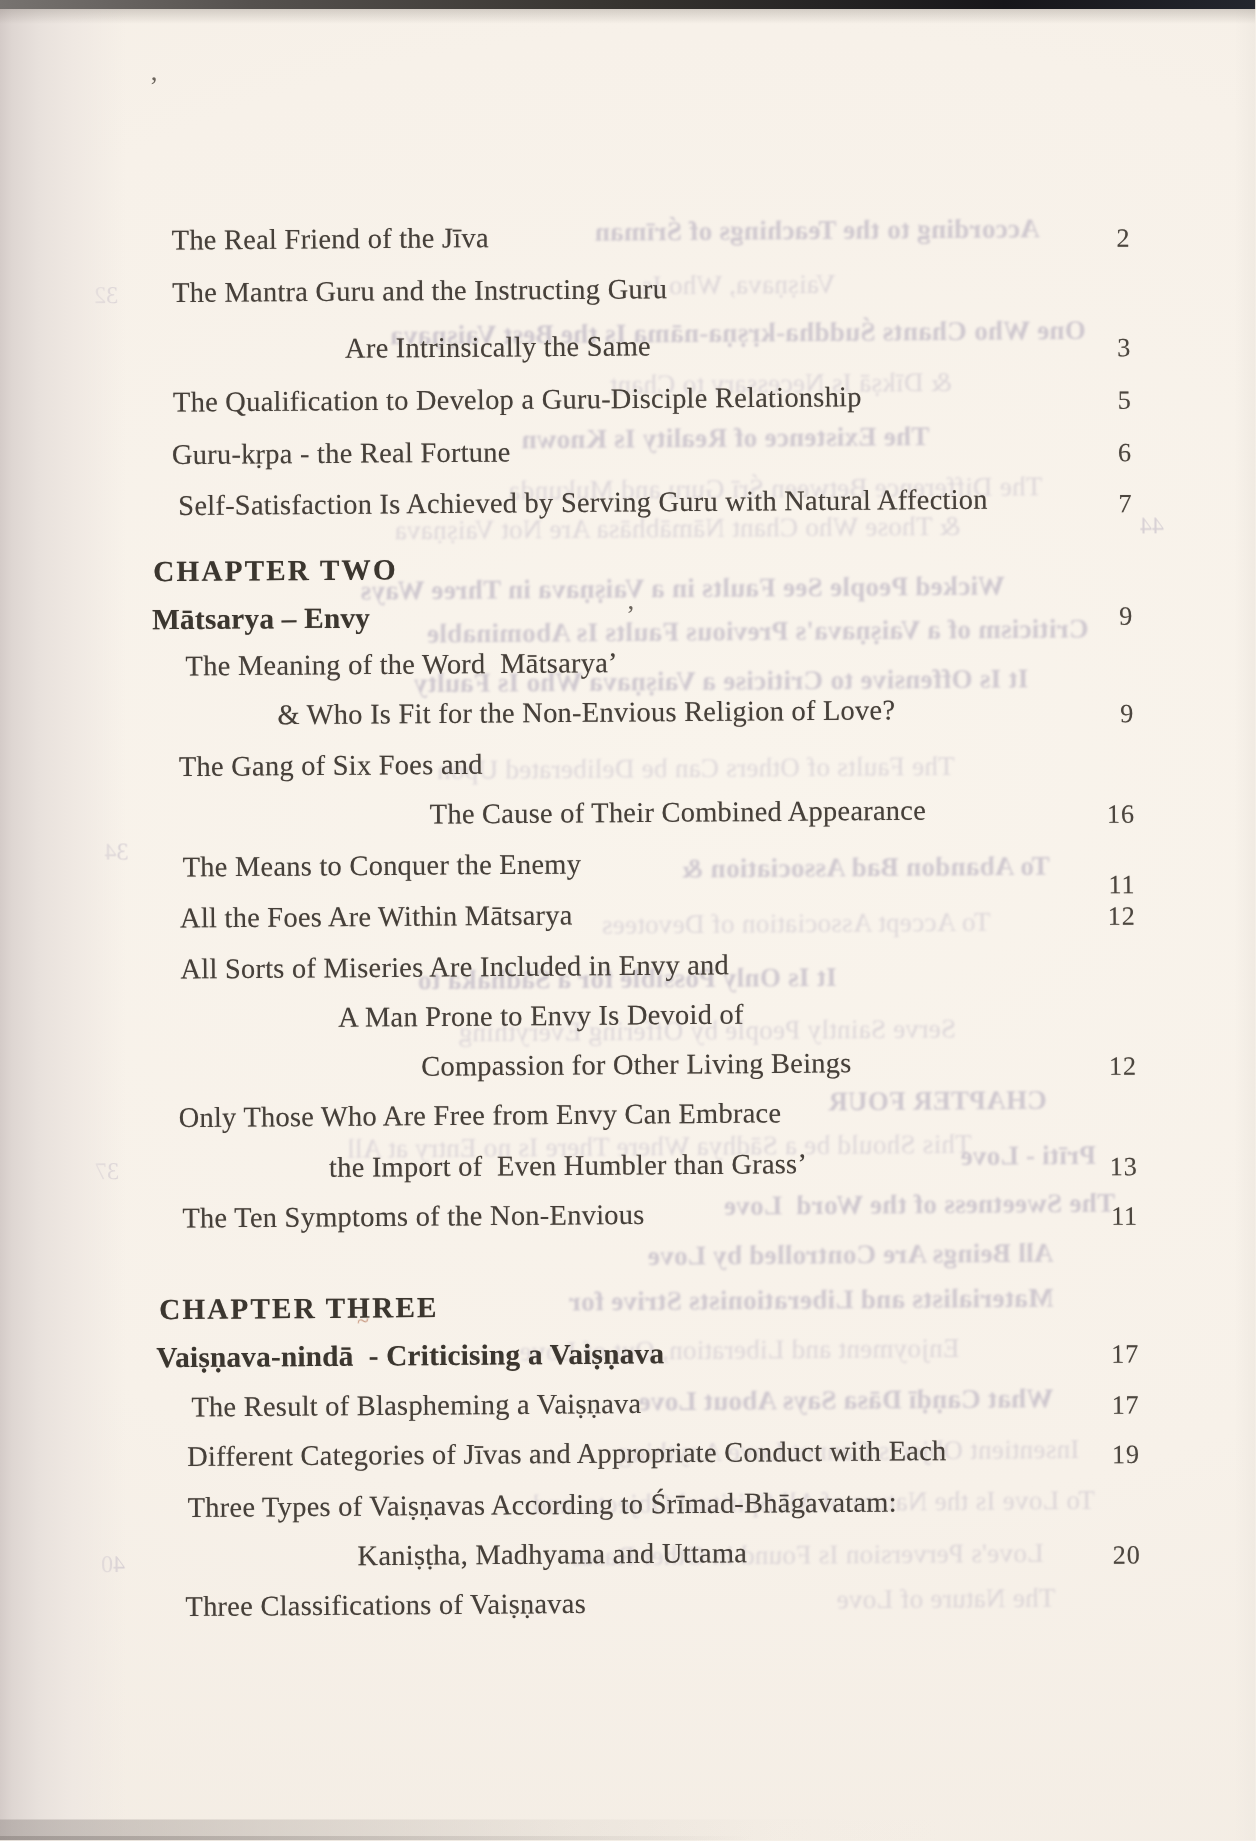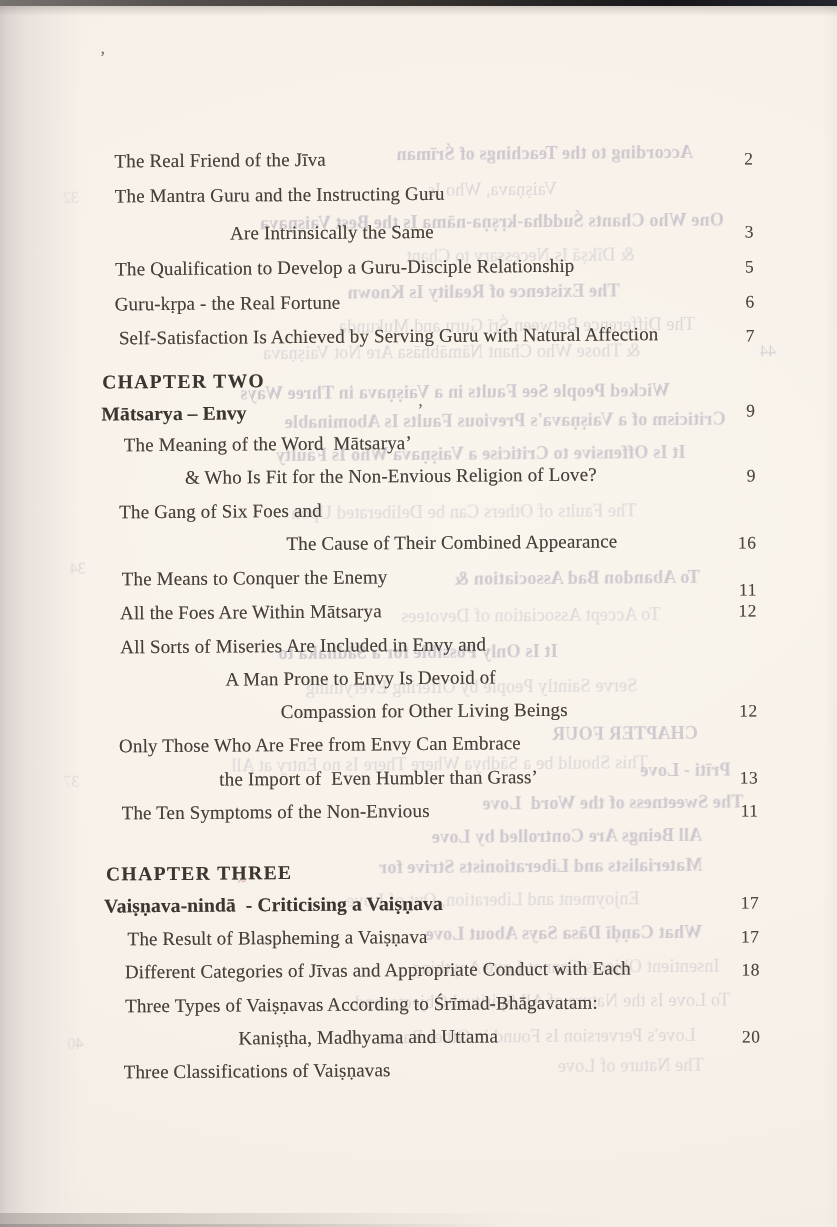--- a/index.html
+++ b/index.html
@@ -147,21 +147,21 @@
         <div class="tl entry" style="left: 218px; top: 768px;">the Import of  Even Humbler than Grass’</div>
         <div class="pn" style="top: 770px;">13</div>
         <div class="tl entry" style="left: 120px; top: 801px;">The Ten Symptoms of the Non-Envious</div>
         <div class="pn" style="top: 803px;">11</div>
         <div class="tl label" style="left: 104px; top: 861px;">CHAPTER THREE</div>
         <div class="tl title" style="left: 102px; top: 893px;">Vaiṣṇava-nindā  - Criticising a Vaiṣṇava</div>
         <div class="pn" style="top: 895px;">17</div>
         <div class="tl entry" style="left: 125px; top: 927px;">The Result of Blaspheming a Vaiṣṇava</div>
         <div class="pn" style="top: 929px;">17</div>
         <div class="tl entry" style="left: 122px; top: 960px;">Different Categories of Jīvas and Appropriate Conduct with Each</div>
-        <div class="pn" style="top: 962px;">18</div>
+        <div class="pn" style="top: 962px;">19</div>
         <div class="tl entry" style="left: 122px; top: 994px;">Three Types of Vaiṣṇavas According to Śrīmad-Bhāgavatam:</div>
         <div class="tl entry" style="left: 235px; top: 1027px;">Kaniṣṭha, Madhyama and Uttama</div>
         <div class="pn" style="top: 1029px;">20</div>
         <div class="tl entry" style="left: 120px; top: 1060px;">Three Classifications of Vaiṣṇavas</div>
         <div class="art" style="left: 419px; top: 400px;">’</div>
         <div class="art" style="left: 104px; top: 45px;">’</div>
         <div class="art pencil" style="left: 236px; top: 872px;">~</div>
       </div>
   </div>
   <div class="edge-left"></div>

